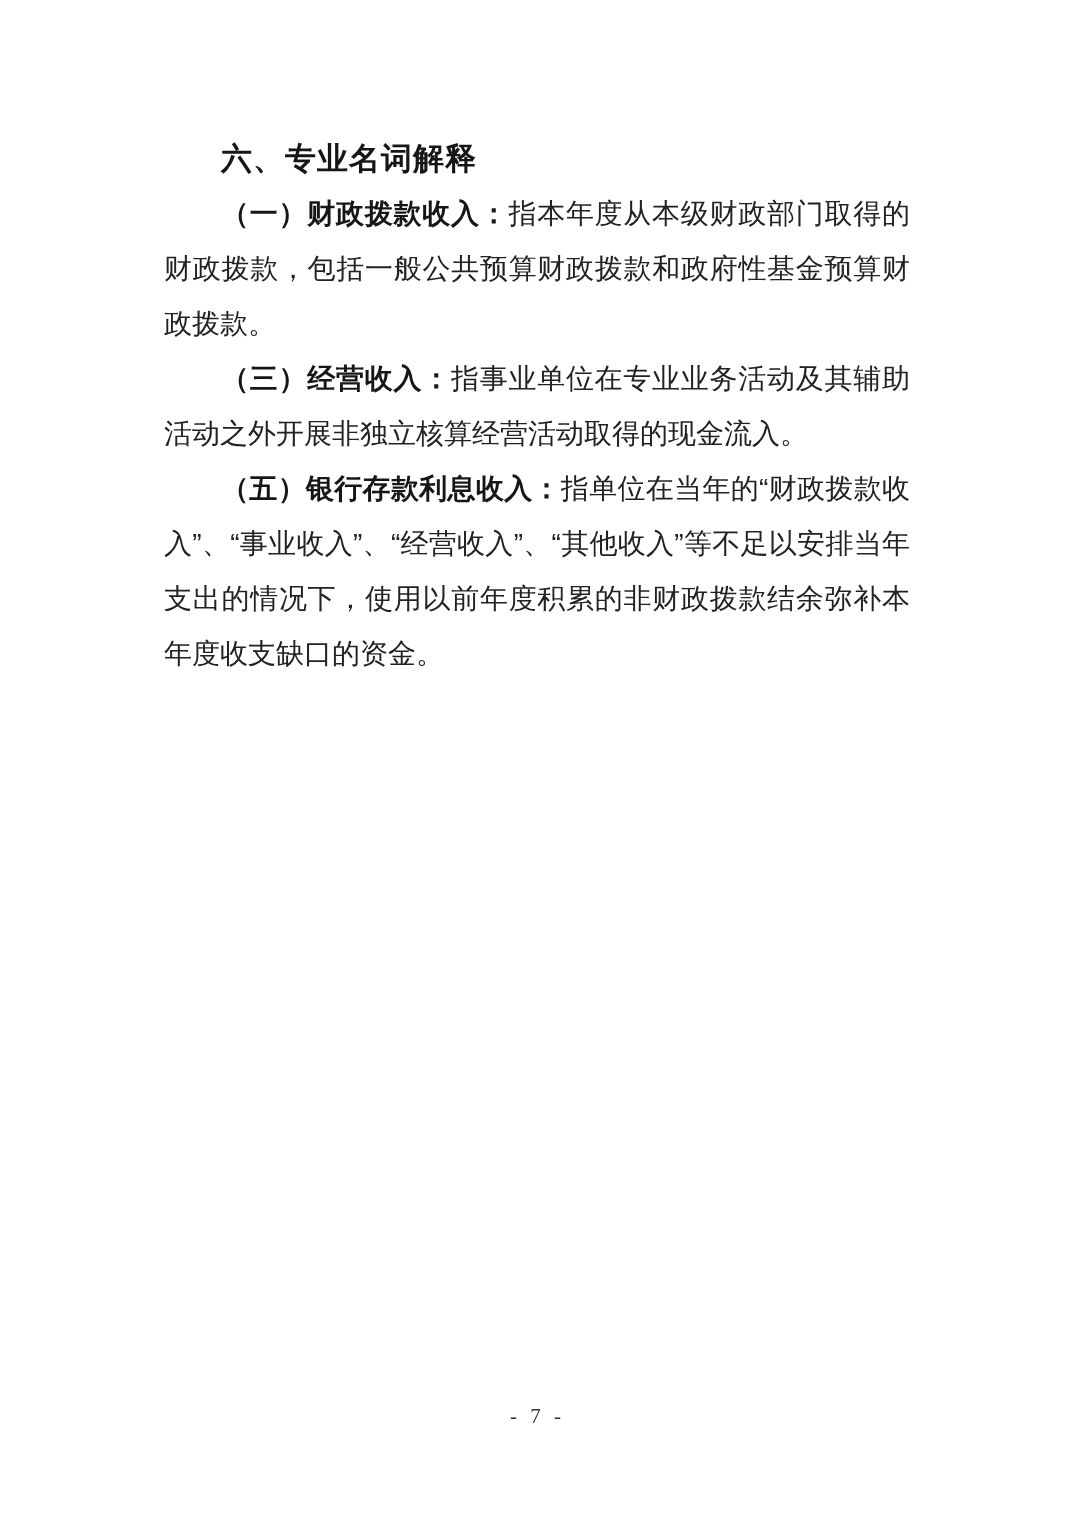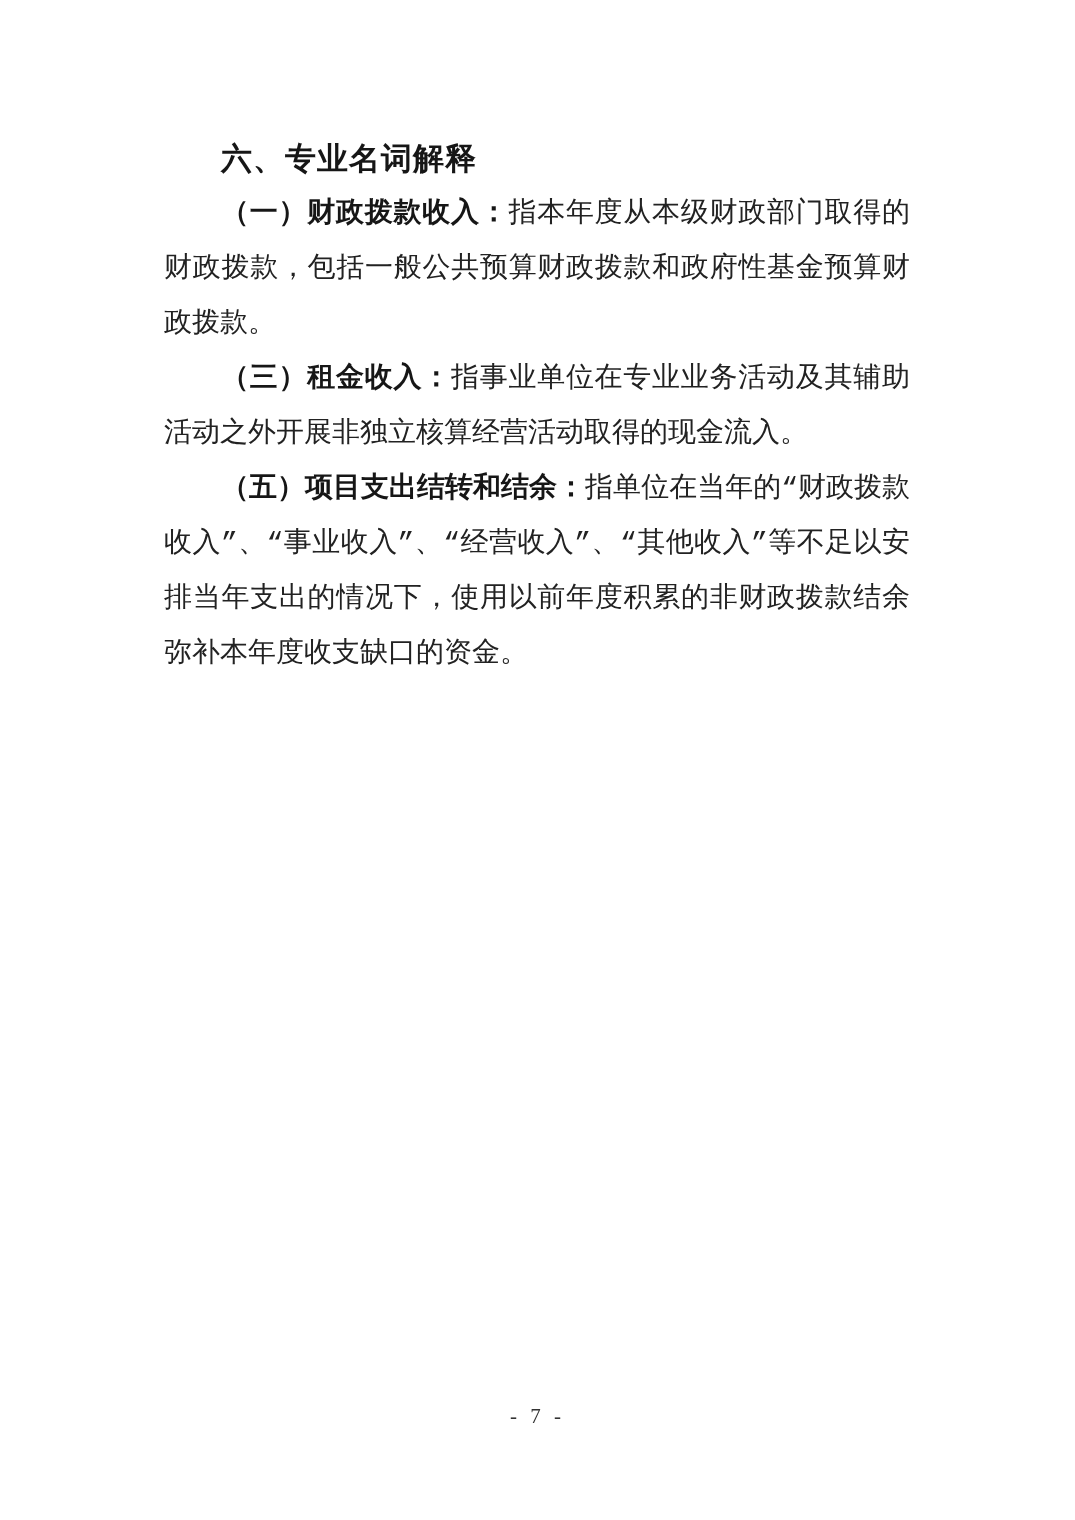--- a/index.html
+++ b/index.html
@@ -22,21 +22,21 @@
   .heading {
     font-family: "Liberation Sans", sans-serif;
     font-weight: bold;
     font-size: 31px;
     line-height: 55px;
     padding-left: 57px;
     letter-spacing: 1px;
     color: #161616;
   }
   .para {
-    font-family: Liberation Mono, monospace;
+    font-family: Liberation Sans, sans-serif;
     font-size: 28px;
     line-height: 55px;
     text-align: justify;
     text-indent: 57px;
     color: #222222;
   }
   .para .lead {
     font-weight: bold;
     color: #161616;
   }
@@ -57,22 +57,22 @@
 <body>
 
 <div class="page">
   <div class="content">
 
     <div class="heading">六、专业名词解释</div>
 
     <p class="para"><span class="lead">（一）财政拨款收入：</span><span>指本年度从本级财政部门取得的财政拨款，包括一般公共预算财政拨款和政府性基金预算财政拨款。</span></p>
 
 
-    <p class="para"><span class="lead">（三）租金收入：</span><span>指事业单位在专业业务活动及其辅助活动之外开展非独立核算经营活动取得的现金流入。</span></p>
+    <p class="para"><span class="lead">（三）经营收入：</span><span>指事业单位在专业业务活动及其辅助活动之外开展非独立核算经营活动取得的现金流入。</span></p>
 
 
-    <p class="para"><span class="lead">（五）项目支出结转和结余：</span><span>指单位在当年的“财政拨款收入”、“事业收入”、“经营收入”、“其他收入”等不足以安排当年支出的情况下，使用以前年度积累的非财政拨款结余弥补本年度收支缺口的资金。</span></p>
+    <p class="para"><span class="lead">（五）银行存款利息收入：</span><span>指单位在当年的“财政拨款收入”、“事业收入”、“经营收入”、“其他收入”等不足以安排当年支出的情况下，使用以前年度积累的非财政拨款结余弥补本年度收支缺口的资金。</span></p>
 
 
   </div>
 
   <div class="page-number">- 7 -</div>
 </div>
 
 </body></html>

